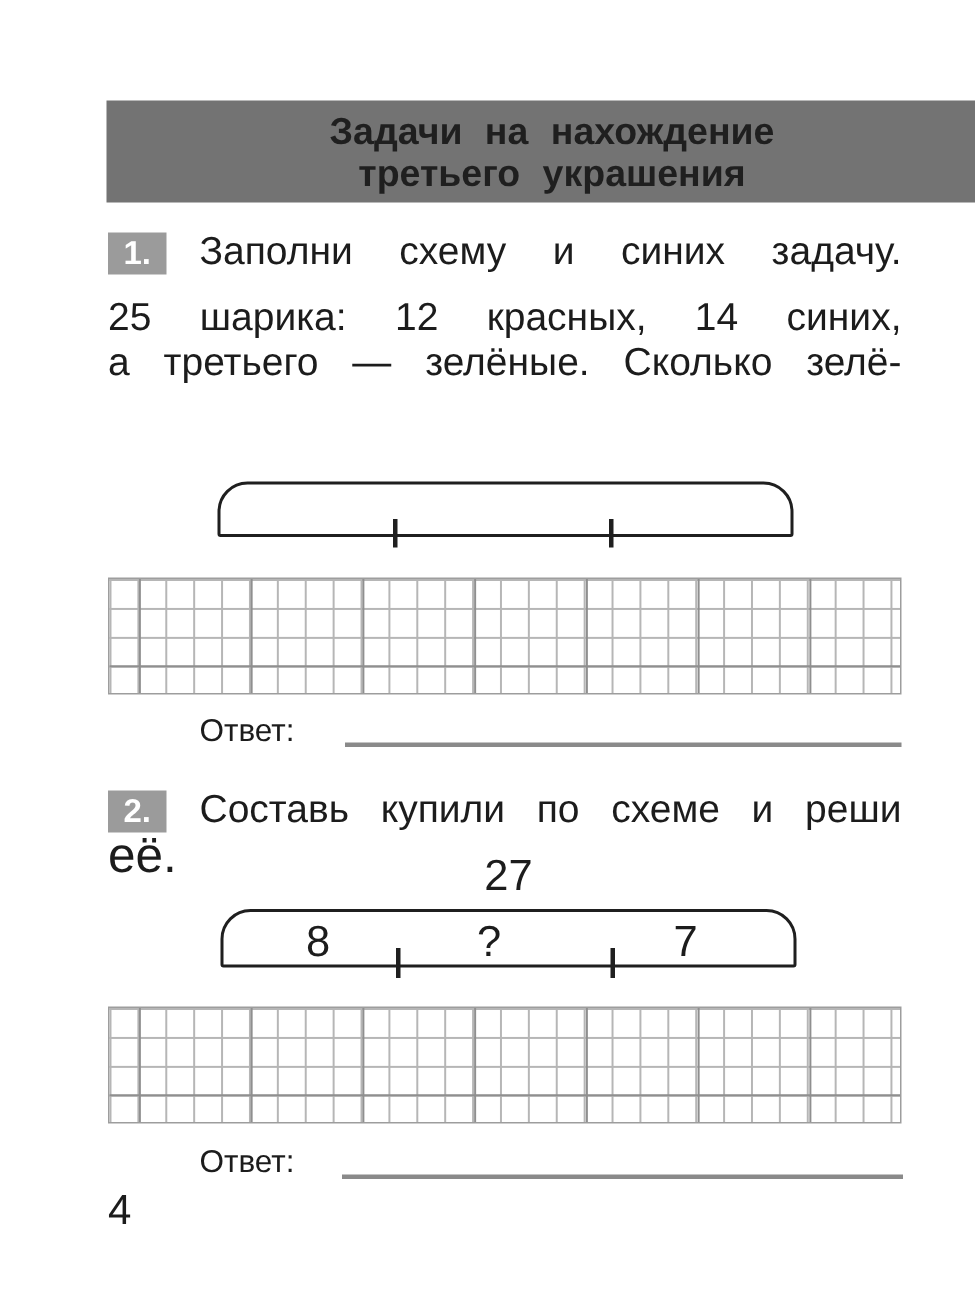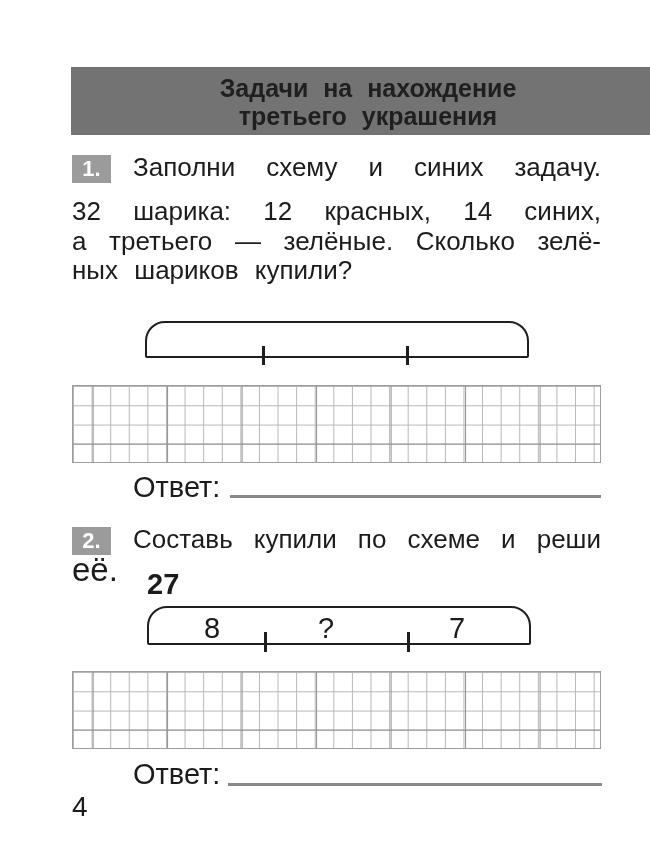--- a/index.html
+++ b/index.html
@@ -70,41 +70,41 @@
   .scheme-num {
     position:absolute; top:4px;
     width:60px; text-align:center;
     font-size:29px; line-height:32px;
   }
   .num1 { left:33px; }
   .num2 { left:147px; }
   .num3 { left:278px; }
   .total {
     left:147px; top:569px; width:384px;
-    text-align:left; font-size:29px; line-height:31px;font-weight:bold;
+    text-align:center; font-size:29px; line-height:31px;
   }
 
   
   .grid {
     left:72px; width:529px; height:78px;
     border:1px solid #9d9d9d;
     box-sizing:border-box;
     background-image:
       linear-gradient(to right, #8f8f8f 1.2px, transparent 1.2px),
       linear-gradient(to bottom, #8f8f8f 1.2px, transparent 1.2px),
       linear-gradient(to right, #b6b6b6 1px, transparent 1px),
       linear-gradient(to bottom, #b6b6b6 1px, transparent 1px);
     background-size: 74.5px 100%, 100% 77px, 18.6px 100%, 100% 19.3px;
     background-position: 19.6px 0, 0 57.5px, 0 0, 0 0;
   }
   .grid1 { top:385px; }
   .grid2 { top:671px; }
 
   
-  .ans-label { font-size:29px; line-height:29px; }
+  .ans-label { font-size:21px; line-height:29px; }
   .ans-label1 { left:133px; top:473px; }
   .ans-label2 { left:133px; top:760px; }
   .ans-line { height:3px; background:#8a8a8a; }
   .ans-line1 { left:230px; top:495px; width:371px; }
   .ans-line2 { left:228px; top:783px; width:374px; }
 
   .pagenum { left:72px; top:792px; font-size:28px; line-height:30px; }
 </style>
 </head>
 <body>
@@ -113,23 +113,22 @@
 
   <div class="abs header-box">
     <div>Задачи на нахождение</div>
     <div>третьего украшения</div>
   </div>
 
   <div class="abs badge badge1">1.</div>
   <div class="abs jline instr1">Заполни схему и синих задачу.</div>
 
   <div class="abs para">
-    <div class="jline">32 шарика: 12 красных, 14 синих,</div>
+    <div class="jline">25 шарика: 12 красных, 14 синих,</div>
     <div class="jline">а третьего — зелёные. Сколько зелё-</div>
-    <div class="endline">ных шариков купили?</div>
   </div>
 
   <div class="abs scheme scheme1">
     <div class="tick tick-a"></div>
     <div class="tick tick-b"></div>
     <span class="scheme-num num1"></span>
     <span class="scheme-num num2"></span>
     <span class="scheme-num num3"></span>
   </div>
 

